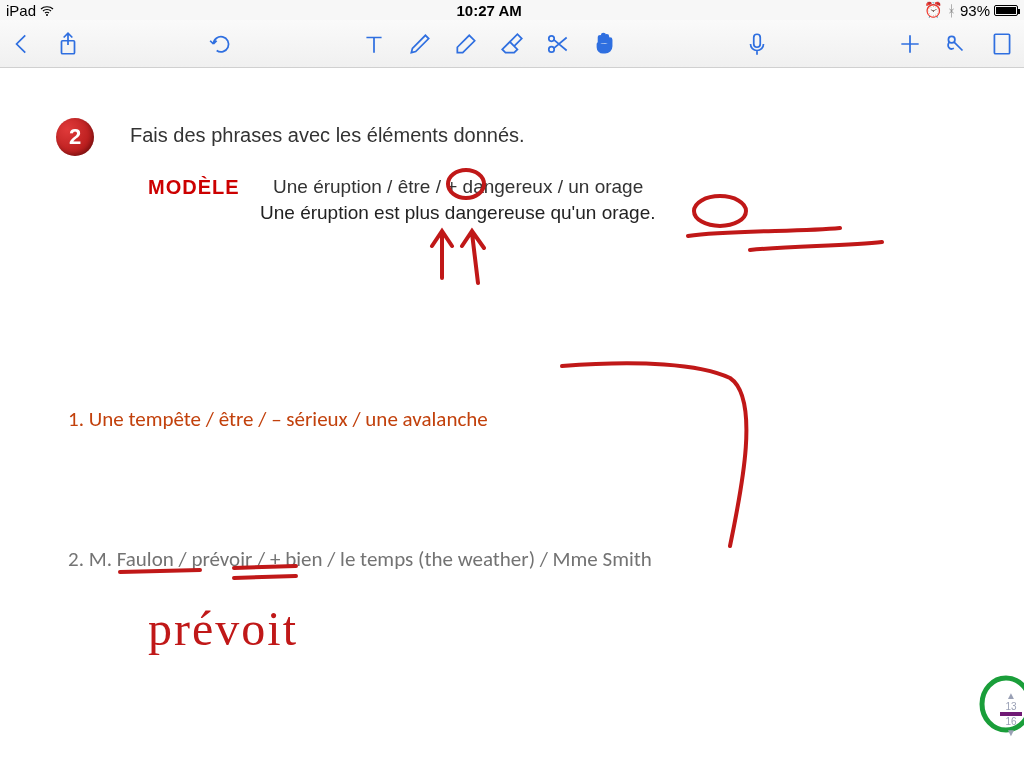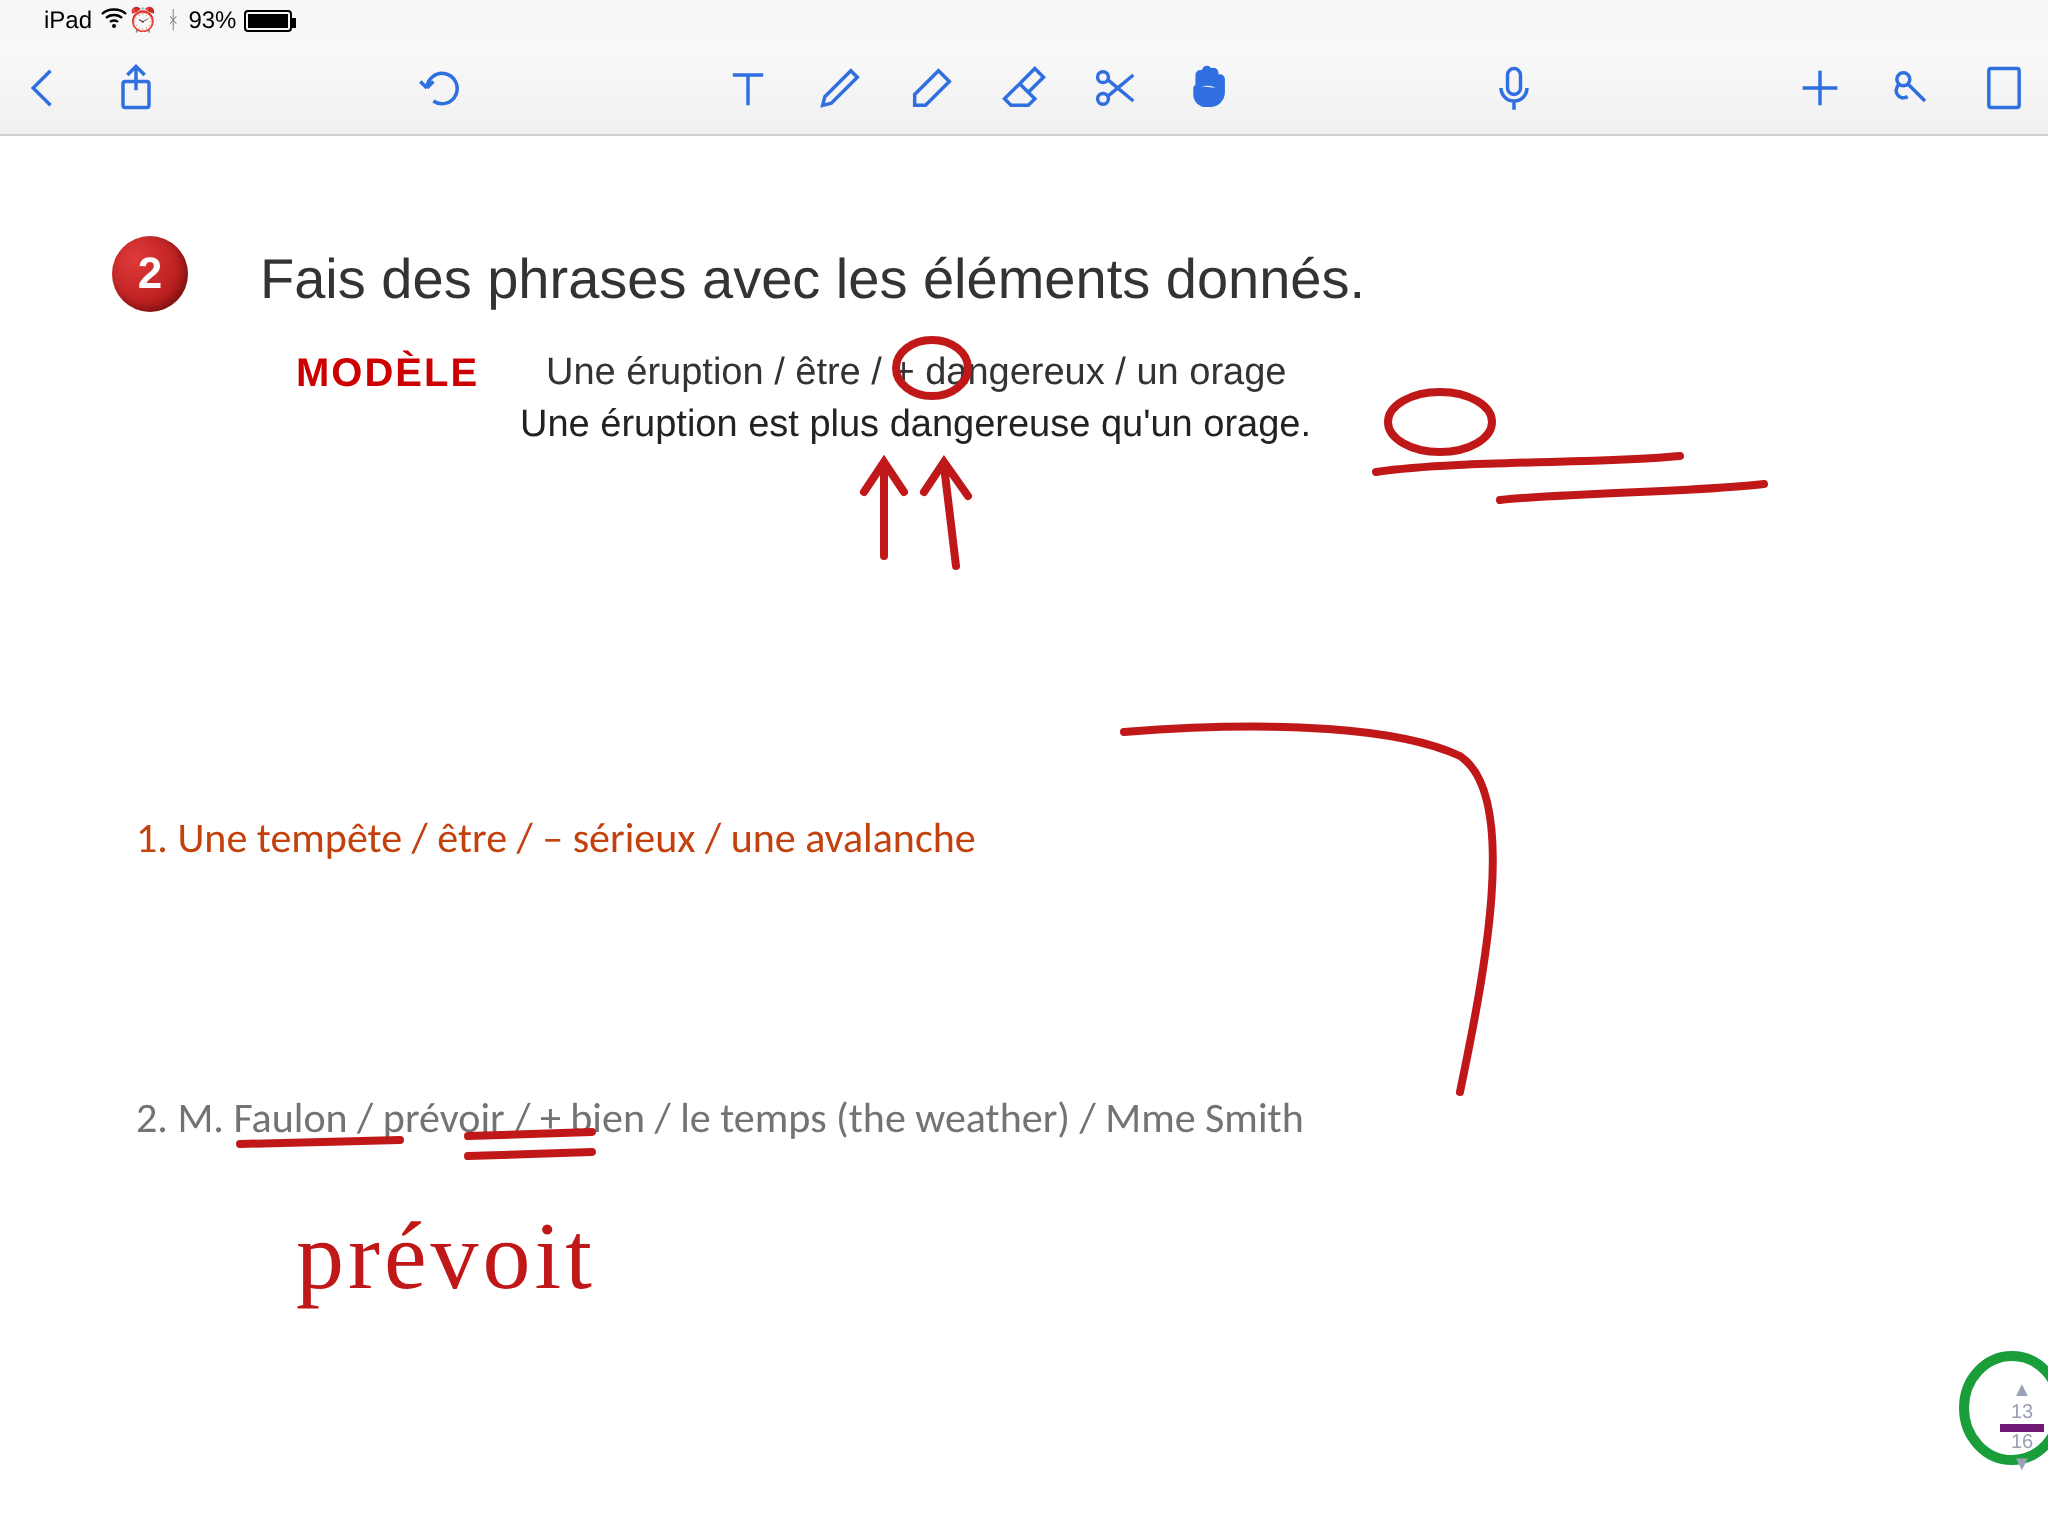--- a/index.html
+++ b/index.html
@@ -1,27 +1,27 @@
 <!DOCTYPE html>
 <html><head>
 <meta charset="utf-8">
 <style>
   * { box-sizing: border-box; margin: 0; padding: 0; }
   html, body { width: 1024px; height: 768px; overflow: hidden; font-family: -apple-system, Helvetica, Arial, sans-serif; background: #fff; }
-  .statusbar { height: 20px; background: #f7f7f7; display: flex; align-items: center; font-size: 12px; padding: 0 22px; }
+  .statusbar { height: 20px; background: #f7f7f7; display: flex; align-items: center; font-size: 15px; padding: 0 6px; }
   .statusbar .left, .statusbar .right { display: flex; align-items: center; gap: 4px; }
   .statusbar .center { flex: 1; text-align: center; font-weight: 600; }
   .toolbar { height: 48px; border-bottom: 1px solid #d0d0d0; background: linear-gradient(#fafafa,#f0f0f0); display: flex; align-items: center; padding: 0 8px; }
   .tb-group { display: flex; align-items: center; gap: 18px; }
   .tb-spacer { flex: 1; }
   .tb-btn { width: 28px; height: 28px; display: flex; align-items: center; justify-content: center; color: #2f6fe0; cursor: pointer; }
   .tb-btn svg { width: 26px; height: 26px; stroke: #2f6fe0; fill: none; stroke-width: 1.6; }
   .canvas { position: relative; width: 1024px; height: 700px; background: #fff; }
   .exercise-num { position: absolute; left: 56px; top: 50px; width: 38px; height: 38px; border-radius: 50%; background: radial-gradient(circle at 30% 30%, #e03a3a, #a60f0f); color: #fff; font-weight: 700; font-size: 22px; display:flex; align-items:center; justify-content:center; box-shadow: inset -2px -2px 4px rgba(0,0,0,.3); }
-  .instruction { position:absolute; left: 130px; top: 56px; font-family: Verdana, sans-serif; font-size: 28px; color: #333; text-align: center; }
+  .instruction { position:absolute; left: 130px; top: 56px; font-family: Verdana, sans-serif; font-size: 20px; color: #333; text-align: center; }
   .modele-label { position:absolute; left: 148px; top: 108px; font-family: Verdana, sans-serif; font-weight: 700; color: #c00; font-size: 20px; letter-spacing: 1px; }
   .modele-line1 { position:absolute; left: 273px; top: 108px; font-family: Verdana, sans-serif; font-size: 19px; color: #333; }
   .modele-line2 { position:absolute; left: 260px; top: 134px; font-family: Verdana, sans-serif; font-size: 19px; font-weight: 400; color: #222; }
   .q1 { position:absolute; left: 68px; top: 338px; font-family: Calibri, Arial, sans-serif; font-size: 21px; color: #c2410c; }
   .q2 { position:absolute; left: 68px; top: 478px; font-family: Calibri, Arial, sans-serif; font-size: 21px; color: #737373; }
   .annotations { position:absolute; left:0; top:0; pointer-events:none; }
   .handwriting { position:absolute; left: 148px; top: 533px; font-family: "Comic Sans MS", cursive; font-size: 48px; color: #c01818; letter-spacing: 2px; }
   .page-nav { position:absolute; right: 2px; bottom: 30px; width: 22px; text-align:center; font-size: 10px; color: #9aa0b5; }
   .page-nav .arr { font-size: 10px; color: #9aa0b5; cursor:pointer; }
   .page-nav .num { border-bottom: 4px solid #701a75; padding: 0 2px; }
@@ -35,20 +35,21 @@
 <div class="statusbar">
   <div class="left">
     <span>iPad</span>
     <span>
       <svg width="14" height="10" viewBox="0 0 14 10">
           <path d="M1 3 C4 0 10 0 13 3 M3 5 C5 3 9 3 11 5 M5 7 C6 6 8 6 9 7" stroke="#000" fill="none" stroke-width="1.2"></path>
           <circle cx="7" cy="9" r="1" fill="#000"></circle>
         </svg>
     </span>
   </div>
+  <div class="center">10:27 AM</div>
   <div class="right">
     <span>⏰</span>
     <span style="color:#888;">ᚼ</span>
     <span>93%</span>
     <span class="battery">
         <span class="fill"></span>
       </span>
   </div>
 </div>
 

